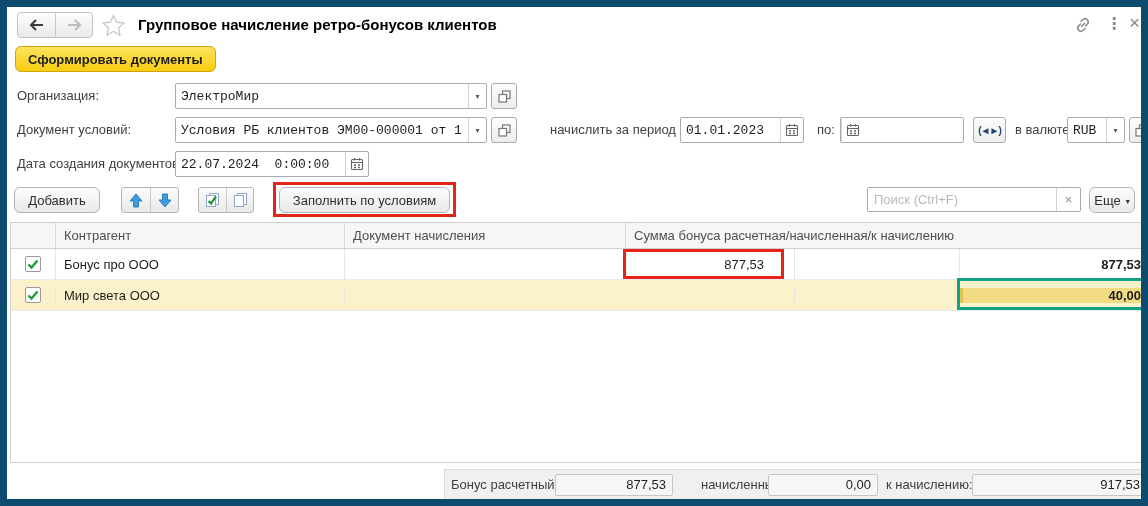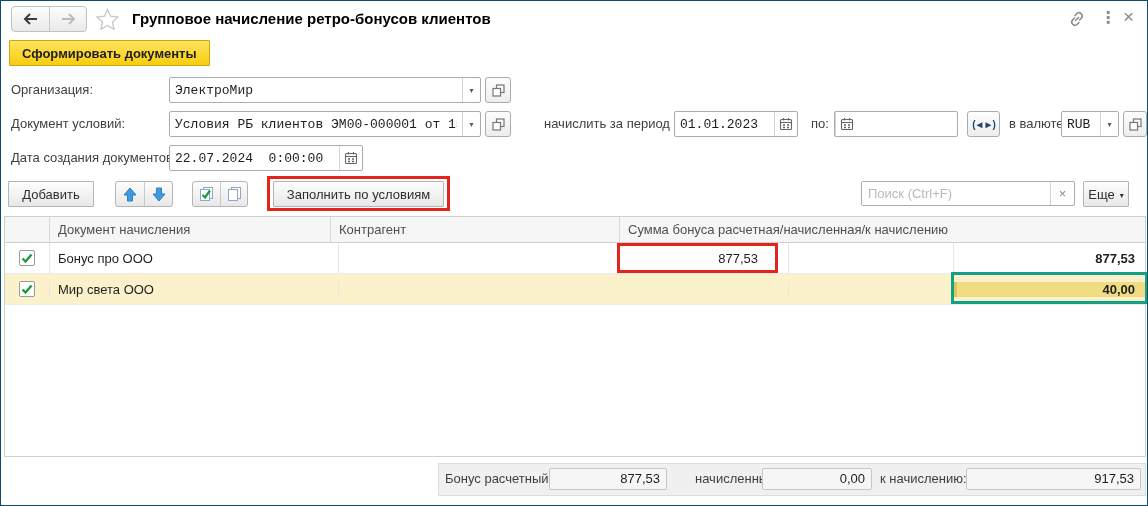--- a/index.html
+++ b/index.html
@@ -1,32 +1,32 @@
 <!DOCTYPE html>
 <html><head>
 <meta charset="utf-8">
 <style>
   * { box-sizing: border-box; margin: 0; padding: 0; }
   html,body { background:#fff; }
   body { font-family: "Liberation Sans", "DejaVu Sans", sans-serif; font-size:13px; color:#333; }
-  #app { position:relative; width:1148px; height:506px; background:#fff; border:1px solid #0c4a6e; overflow:hidden; }
+  #app { position:relative; width:1148px; height:506px; background:#fff; border:7px solid #0c4a6e; overflow:hidden; }
   .abs { position:absolute; }
 
   
   .navgrp { position:absolute; left:10px; top:5px; display:flex; border:1px solid #C2C2C2; border-radius:4px; overflow:hidden; background:linear-gradient(#FDFDFD,#E9E9E9); }
   .navbtn { width:37px; height:24px; display:flex; align-items:center; justify-content:center; background:transparent; border:none; cursor:pointer; }
   .navbtn + .navbtn { border-left:1px solid #C9C9C9; }
   .star { position:absolute; left:95px; top:7px; width:23px; height:22px; cursor:pointer; }
   .title { position:absolute; left:131px; top:9px; font-size:15px; font-weight:700; color:#000; white-space:nowrap; }
   .hicon { position:absolute; color:#8A8A8A; cursor:pointer; }
   .hicon.more { left:1099px; top:7px; font-size:16px; font-weight:700; letter-spacing:0; }
   .hicon.close { left:1122px; top:5px; font-size:19px; }
 
   
-  .btn { height:26px; border:1px solid #B5B5B5; border-radius:1px; background:linear-gradient(#FDFDFD,#E8E8E8); font-family:inherit; font-size:13px; color:#2E2E2E; padding:0 12px; cursor:pointer; display:inline-flex; align-items:center; justify-content:center; gap:5px; }
+  .btn { height:26px; border:1px solid #B5B5B5; border-radius:6px; background:linear-gradient(#FDFDFD,#E8E8E8); font-family:inherit; font-size:13px; color:#2E2E2E; padding:0 12px; cursor:pointer; display:inline-flex; align-items:center; justify-content:center; gap:5px; }
   .btn.yellow { background:linear-gradient(#FFE45C,#F8CC10); border-color:#CFA50A; font-weight:700; color:#1E1E1E; }
   .btngrp { position:absolute; display:flex; border:1px solid #B5B5B5; border-radius:3px; overflow:hidden; background:linear-gradient(#FDFDFD,#E8E8E8); }
   .btngrp .gbtn { height:24px; border:none; background:transparent; display:flex; align-items:center; justify-content:center; cursor:pointer; }
   .btngrp .gbtn + .gbtn { border-left:1px solid #C9C9C9; }
 
   
   .flabel { position:absolute; line-height:26px; color:#404040; white-space:nowrap; }
   .combo { position:absolute; display:flex; height:26px; border:1px solid #ABABAB; border-radius:2px; background:#fff; align-items:stretch; }
   .combo input { flex:1; min-width:0; border:none; outline:none; font-family:Liberation Mono, monospace; font-size:13px; color:#1E1E1E; padding:0 5px; background:transparent; }
   .ddbtn { width:18px; display:flex; align-items:center; justify-content:center; border-left:1px solid #D4D4D4; color:#5A5A5A; font-size:8px; cursor:pointer; }
@@ -220,22 +220,22 @@
     <span class="clearbtn">×</span>
   </div>
   <button class="btn abs" style="left:1082px;top:180px;width:46px;text-align:center;">
     <span>Еще</span>
     <span class="dd-mini">▾</span>
   </button>
 
   <div class="table">
     <div class="thead">
       <div class="th cb"></div>
+      <div class="th c1">Контрагент</div>
       <div class="th c2">Документ начисления</div>
-      <div class="th c1">Контрагент</div>
       <div class="th c3">Сумма бонуса расчетная/начисленная/к начислению</div>
     </div>
 
     <div class="tr">
       <div class="td cb">
         <span class="cbx">
           <svg width="12" height="11" viewBox="0 0 12 11">
               <path d="M1.5 5.5 L4.5 8.5 L10.5 1.5" stroke="#1C9C3C" stroke-width="2.4" fill="none"></path>
             </svg>
         </span>

